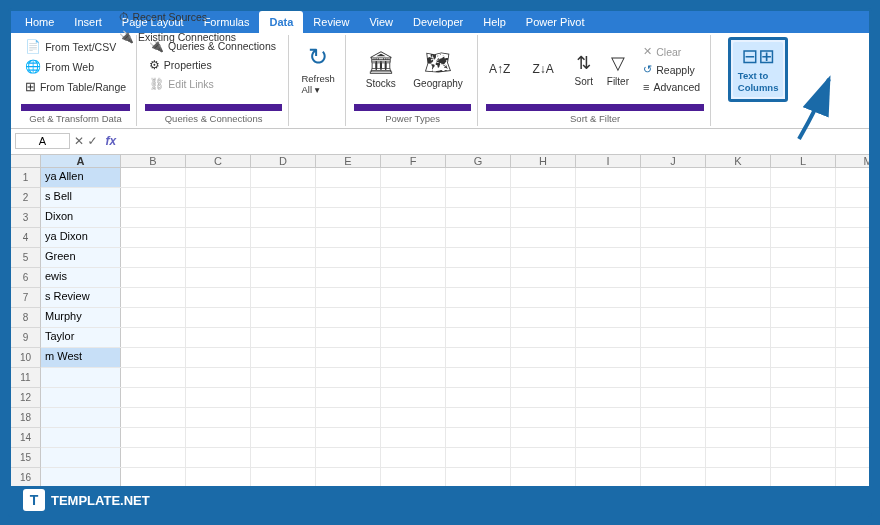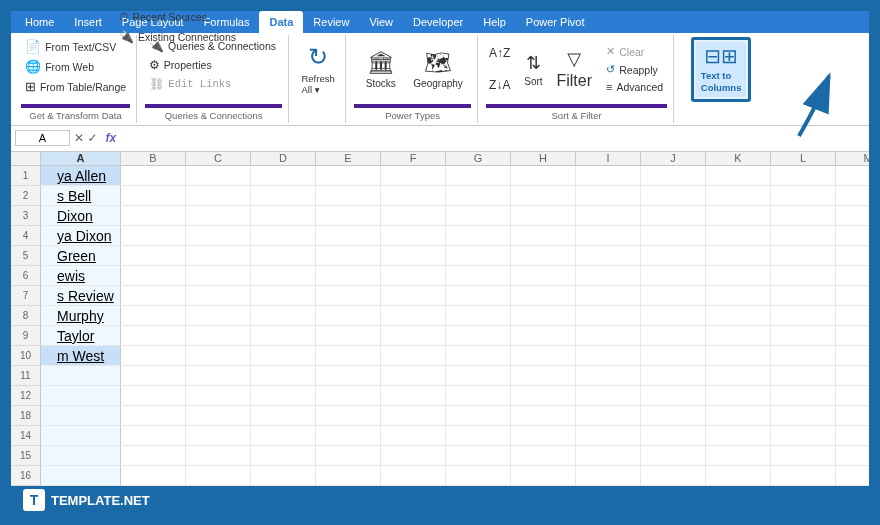--- a/index.html
+++ b/index.html
@@ -61,21 +61,21 @@
       display: flex;
       flex: 1;
       align-items: center;
       gap: 4px;
     }
     .ribbon-group-label {
       font-size: 9.5px;
       color: #666;
       text-align: center;
       padding-top: 2px;
-      border-top: 4px solid #4c1d95;
+      border-top: 7px solid #4c1d95;
       width: 100%;
       margin-top: 2px;
     }
     .ribbon-btn {
       display: flex;
       flex-direction: column;
       align-items: center;
       justify-content: center;
       padding: 2px 4px;
       cursor: pointer;
@@ -229,25 +229,24 @@
     }
     .data-row {
       display: flex;
       height: 20px;
       border-bottom: 1px solid #e8e8e8;
     }
     .cell {
       min-width: 80px;
       width: 80px;
       border-right: 1px solid #e8e8e8;
-      padding: 2px 16px;
-      font-size: 14px;
+      padding: 2px 4px;
+      font-size: 11px;
       overflow: hidden;
       white-space: nowrap;
-      text-decoration: underline;
     }
     .cell.col-a-cell {
       background: #f0f8ff;
       border-right: 1px solid #c8c8c8;
     }
     .cell.selected {
       background: #c7dff7;
     }
     .cell-std {
       min-width: 65px;
@@ -338,21 +337,21 @@
         <div class="ribbon-btn-small">
           <span style="font-size:12px; color:#1a6aa8;">🔌</span>
           <span>Queries &amp; Connections</span>
         </div>
         <div class="ribbon-btn-small">
           <span style="font-size:12px;">⚙</span>
           <span>Properties</span>
         </div>
         <div class="ribbon-btn-small">
           <span style="font-size:12px; color:#999;">⛓</span>
-          <span style="color:#999;font-family:Liberation Mono, monospace;">Edit Links</span>
+          <span style="color:#999;">Edit Links</span>
         </div>
         <div class="ribbon-btn-small" style="position:absolute; top:8px; left:115px; display:flex; align-items:center; gap:4px;">
           <span style="font-size:12px;">⏱</span>
           <span>Recent Sources</span>
         </div>
         <div class="ribbon-btn-small" style="position:absolute; top:28px; left:115px; display:flex; align-items:center; gap:4px;">
           <span style="font-size:12px; color:#1a6aa8;">🔌</span>
           <span>Existing Connections</span>
         </div>
       </div>
@@ -378,35 +377,35 @@
         <div class="ribbon-btn" style="min-width:55px;">
           <span style="font-size:22px;">🗺</span>
           <span style="font-size:10px;">Geography</span>
         </div>
       </div>
       <div class="ribbon-group-label">Power Types</div>
     </div>
 
     <div class="ribbon-group sortfilter-group" style="min-width:140px; position:relative;">
       <div class="ribbon-group-content" style="gap:4px;">
-        <div style="display:flex; flex-direction:column; gap:16px; align-items:center; margin-right:1px;">
+        <div style="display:flex; flex-direction:row; gap:16px; align-items:center; margin-right:8px;">
           <div class="ribbon-btn-small" style="font-size:12px; padding:1px 3px;">
             <span>A↑Z</span>
           </div>
           <div class="ribbon-btn-small" style="font-size:12px; padding:1px 3px;">
             <span>Z↓A</span>
           </div>
         </div>
         <div class="ribbon-btn" style="min-width:30px;">
           <span style="font-size:18px;">⇅</span>
           <span style="font-size:10px;">Sort</span>
         </div>
         <div class="ribbon-btn" style="min-width:30px;">
           <span style="font-size:18px;">▽</span>
-          <span style="font-size:16px;">Filter</span>
+          <span style="font-size:10px;">Filter</span>
         </div>
         <div style="display:flex; flex-direction:column; gap:1px; margin-left:2px;">
           <div class="ribbon-btn-small">
             <span style="font-size:11px; color:#999;">✕</span>
             <span style="color:#999;">Clear</span>
           </div>
           <div class="ribbon-btn-small">
             <span style="font-size:11px; color:#1a6aa8;">↺</span>
             <span>Reapply</span>
           </div>

